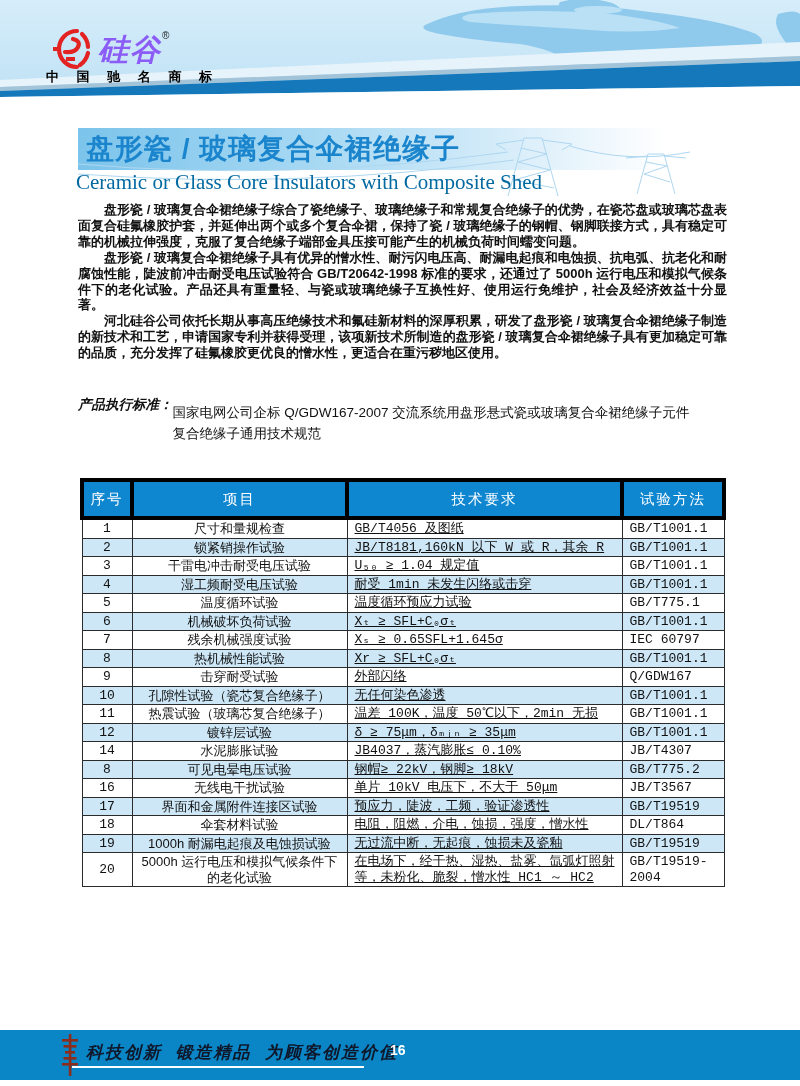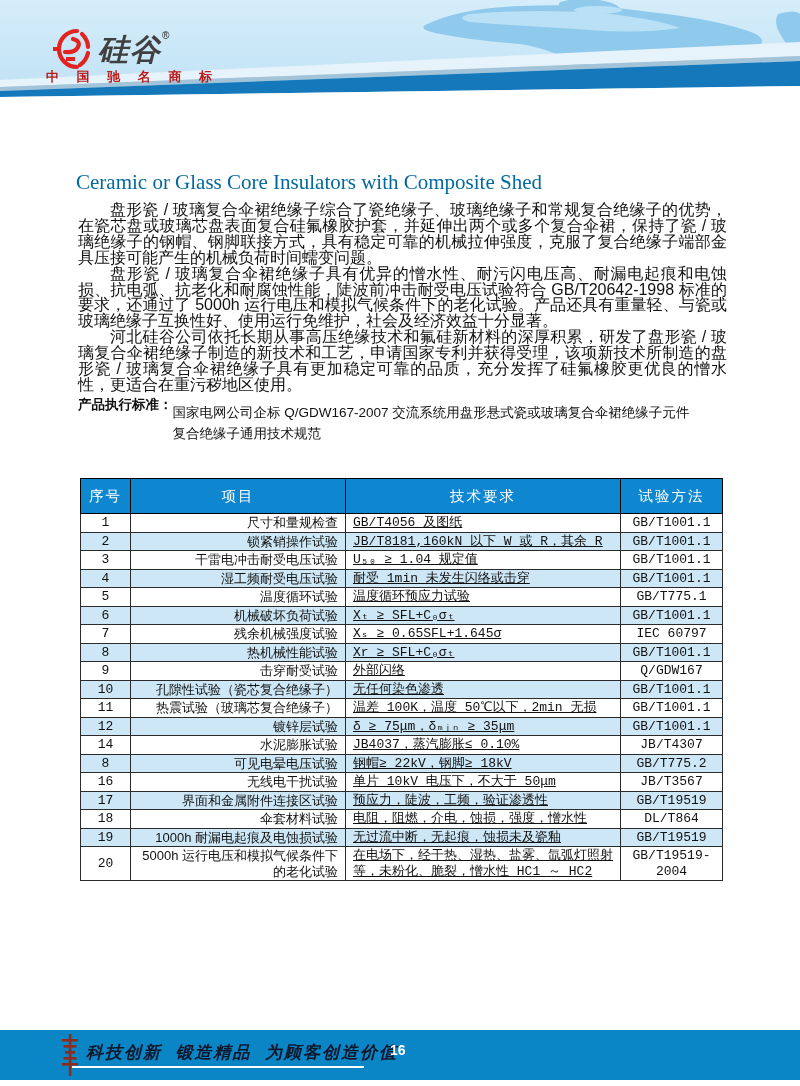--- a/index.html
+++ b/index.html
@@ -5,57 +5,57 @@
   html,body{margin:0;padding:0;background:#ffffff;}
   .page{position:relative;width:800px;height:1086px;overflow:hidden;background:#ffffff;
         font-family:"Liberation Sans","DejaVu Sans",sans-serif;color:#111;}
 
   
   .top-banner{position:absolute;top:0;left:0;width:800px;height:97px;}
   .top-banner svg{display:block;}
   .logo{position:absolute;top:24px;left:44px;width:220px;height:62px;}
   .logo-icon{position:absolute;top:2px;left:2px;}
   .logo-text-wrap{position:absolute;top:6px;left:54px;white-space:nowrap;}
-  .logo-text{font-size:30px;font-weight:bold;font-style:italic;color:#404040;letter-spacing:2px;}
+  .logo-text{font-size:30px;font-weight:bold;font-style:italic;color:#8b5cf6;letter-spacing:2px;}
   .reg{font-size:10px;vertical-align:top;color:#1a1a1a;}
-  .logo-tagline{position:absolute;top:44px;left:2px;font-size:13px;font-weight:bold;color:#b91c1c;
+  .logo-tagline{position:absolute;top:44px;left:2px;font-size:13px;font-weight:bold;color:#000000;
                 letter-spacing:7px;white-space:nowrap;}
 
   
   .title-banner{position:absolute;top:128px;left:78px;width:612px;height:42px;
     background:linear-gradient(90deg,#7cc4eb 0%,#a9d9f3 40%,#e3f2fb 78%,rgba(255,255,255,0) 96%);}
   .towers{position:absolute;top:0;left:0;overflow:visible;}
   .title-zh{position:relative;padding-left:8px;font-size:28px;font-weight:bold;color:#1a85cd;
             line-height:42px;letter-spacing:1px;white-space:nowrap;}
   .title-en{position:absolute;top:170px;left:76px;font-family:"Liberation Serif","DejaVu Serif",serif;
             font-size:21px;color:#0369a1;white-space:nowrap;}
 
   
-  .body-text{position:absolute;top:202px;left:78px;width:649px;font-size:16px;line-height:15.9px;
-             text-align:justify;}
+  .body-text{position:absolute;top:202px;left:78px;width:649px;font-size:13px;line-height:15.9px;
+             text-align:justify;font-weight:bold;}
   .body-text p{margin:0;text-indent:2em;}
 
   
   .standards{position:absolute;top:394px;left:78px;width:649px;display:flex;font-size:13.5px;line-height:21px;}
-  .std-label{flex:0 0 auto;font-weight:bold;white-space:nowrap;}
+  .std-label{flex:0 0 auto;font-weight:bold;white-space:nowrap;font-style:italic;}
   .std-lines{flex:1 1 auto;margin-top:8px;}
   .std-lines div{white-space:nowrap;}
 
   
   .spec-table{position:absolute;top:478px;left:80px;width:642px;border-collapse:collapse;
               table-layout:fixed;border:1px solid #2b2b2b;}
   .spec-table th{background:#0f86d0;color:#fff;font-size:14.5px;font-weight:normal;height:32px;
-                 border:1px solid #000000;letter-spacing:2px;}
+                 border:4px solid #000000;letter-spacing:2px;}
   .spec-table td{border:1px solid #2b2b2b;font-size:13px;line-height:15.5px;padding:1px 7px;
                  font-family:"Liberation Mono","DejaVu Sans Mono",monospace;}
   .spec-table tbody tr:nth-child(even){background:#cde7f7;}
   .spec-table td.c0{text-align:center;font-family:"Liberation Mono","DejaVu Sans Mono",monospace;}
-  .spec-table td.c1{text-align:right;font-family:"Liberation Sans","DejaVu Sans",sans-serif;}
+  .spec-table td.c1{text-align:center;font-family:"Liberation Sans","DejaVu Sans",sans-serif;}
   .spec-table td.c2{text-align:left;text-decoration:underline;}
-  .spec-table td.c3{text-align:center;}
+  .spec-table td.c3{}
 
   
   .footer{position:absolute;top:1030px;left:0;width:800px;height:50px;background:#0a86c6;}
   .ins-icon{position:absolute;top:4px;left:60px;}
   .slogan{position:absolute;top:11px;left:86px;color:#0f172a;font-size:17px;font-weight:bold;
           font-style:italic;letter-spacing:2px;white-space:pre;}
   .slogan-underline{position:absolute;top:36px;left:72px;width:292px;height:2px;background:#ffffff;}
   .page-num{position:absolute;top:12px;left:390px;color:#ffffff;font-size:14px;font-weight:bold;}
 </style>
 </head>
@@ -103,20 +103,36 @@
           <rect x="20" y="31" width="9" height="4"></rect>
         </g>
       </svg>
       <div class="logo-text-wrap">
         <span class="logo-text">硅谷</span><span class="reg">®</span>
       </div>
       <div class="logo-tagline">中 国 驰 名 商 标</div>
     </div>
   </div>
 
+  <div class="title-banner">
+    <svg class="towers" width="612" height="70" viewBox="0 0 612 70">
+      <g stroke="#aed7f1" stroke-width="1" fill="none">
+        <path d="M446,10 L430,68 M464,10 L480,68 M446,10 L464,10"></path>
+        <path d="M443,20 L469,26 M469,26 L440,34 M440,34 L472,42 M472,42 L436,52 M436,52 L476,60"></path>
+        <path d="M418,16 L446,12 M464,12 L494,16 M418,16 L428,22 M494,16 L484,22"></path>
+        <path d="M570,26 L559,66 M586,26 L597,66 M570,26 L586,26"></path>
+        <path d="M568,34 L589,38 M589,38 L566,46 M566,46 L592,54"></path>
+        <path d="M548,30 L570,28 M586,28 L608,30"></path>
+        <path d="M0,36 Q210,54 430,24"></path>
+        <path d="M0,46 Q220,62 436,32"></path>
+        <path d="M492,18 Q550,36 612,24"></path>
+      </g>
+    </svg>
+    <div class="title-zh">盘形瓷 / 玻璃复合伞裙绝缘子</div>
+  </div>
   <div class="title-en">Ceramic or Glass Core Insulators with Composite Shed</div>
 
   <div class="body-text">
     <p>盘形瓷 / 玻璃复合伞裙绝缘子综合了瓷绝缘子、玻璃绝缘子和常规复合绝缘子的优势，在瓷芯盘或玻璃芯盘表面复合硅氟橡胶护套，并延伸出两个或多个复合伞裙，保持了瓷 / 玻璃绝缘子的钢帽、钢脚联接方式，具有稳定可靠的机械拉伸强度，克服了复合绝缘子端部金具压接可能产生的机械负荷时间蠕变问题。</p>
     <p>盘形瓷 / 玻璃复合伞裙绝缘子具有优异的憎水性、耐污闪电压高、耐漏电起痕和电蚀损、抗电弧、抗老化和耐腐蚀性能，陡波前冲击耐受电压试验符合 GB/T20642-1998 标准的要求，还通过了 5000h 运行电压和模拟气候条件下的老化试验。产品还具有重量轻、与瓷或玻璃绝缘子互换性好、使用运行免维护，社会及经济效益十分显著。</p>
     <p>河北硅谷公司依托长期从事高压绝缘技术和氟硅新材料的深厚积累，研发了盘形瓷 / 玻璃复合伞裙绝缘子制造的新技术和工艺，申请国家专利并获得受理，该项新技术所制造的盘形瓷 / 玻璃复合伞裙绝缘子具有更加稳定可靠的品质，充分发挥了硅氟橡胶更优良的憎水性，更适合在重污秽地区使用。</p>
   </div>
 
   <div class="standards">
     <span class="std-label">产品执行标准：</span>

